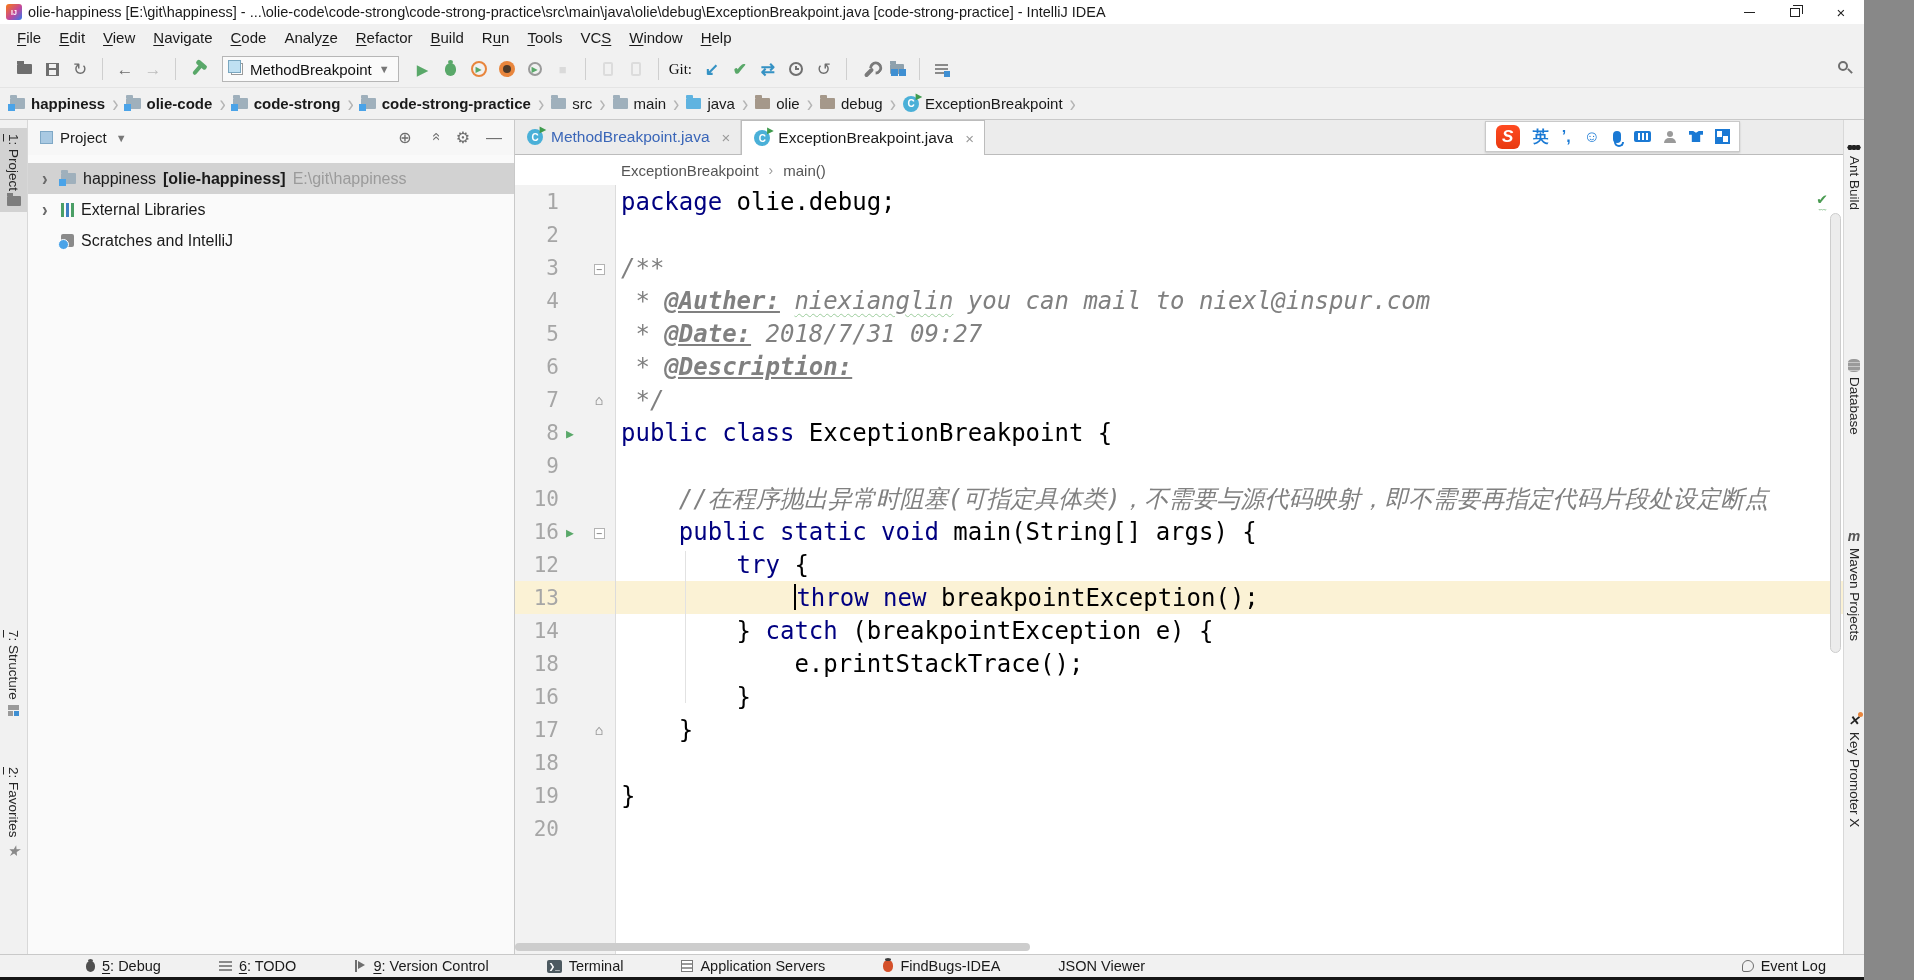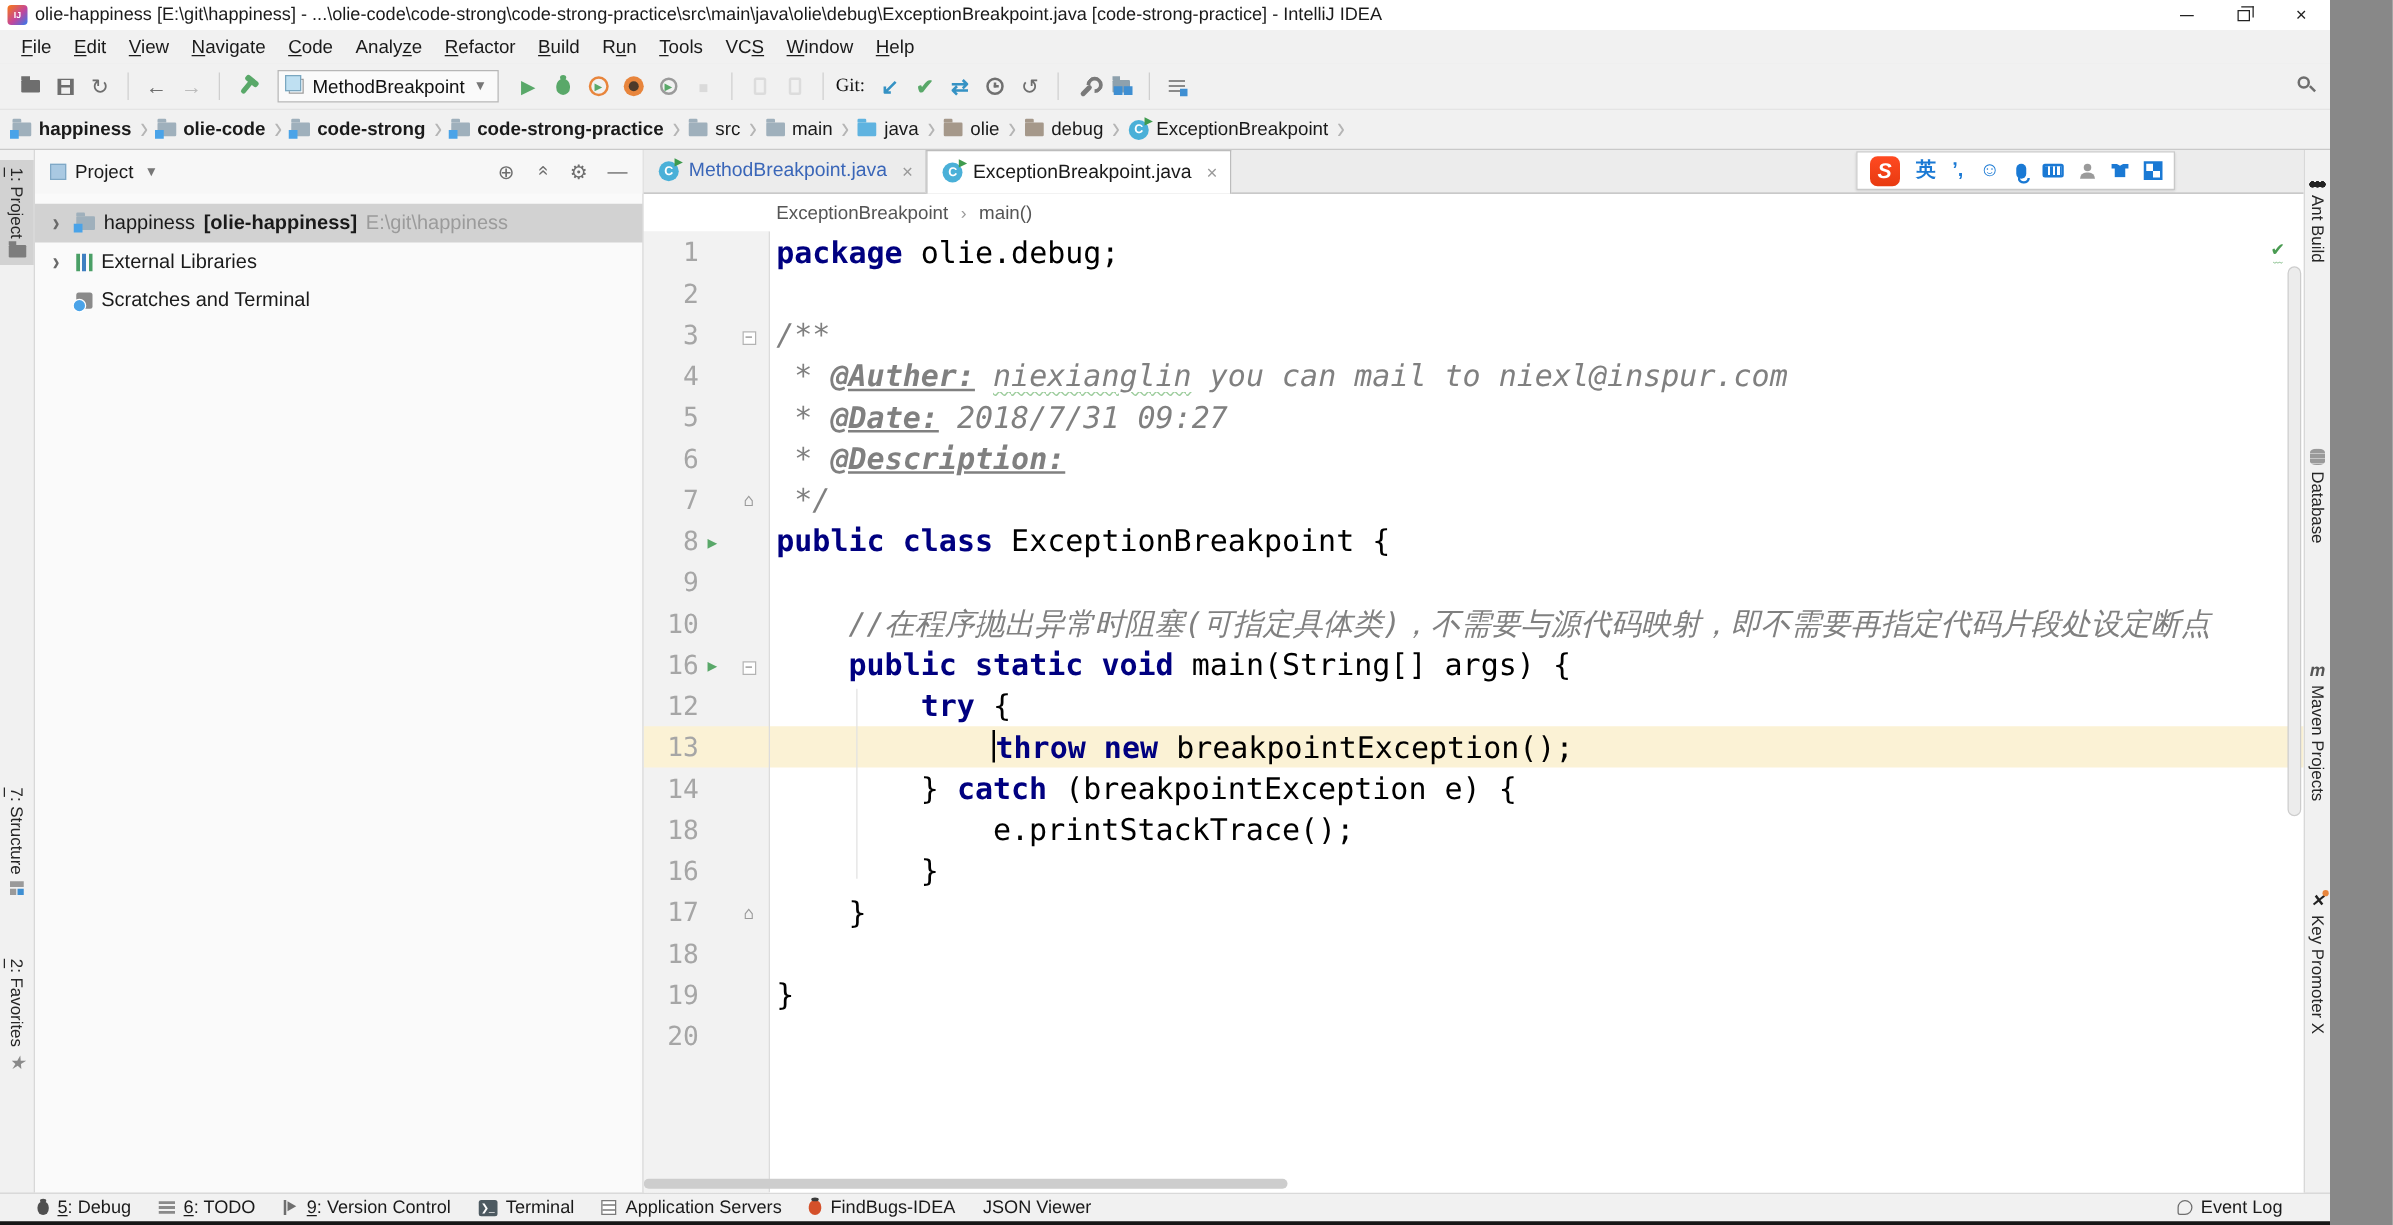--- a/index.html
+++ b/index.html
@@ -156,34 +156,34 @@
   .crow{display:flex;height:33px;align-items:center;position:relative;}
   .crow.hl{background:#fbf2d5;}
   .gut{width:100px;flex:none;display:flex;align-items:center;height:100%;}
   .lnum{width:44px;text-align:right;font-size:21px;color:#a6a6a6;flex:none;}
   .gmark{width:22px;text-align:center;flex:none;}
   .gfold{width:20px;text-align:center;flex:none;margin-left:8px;}
   .runarrow{color:#59a869;font-size:13px;}
   .foldbox{display:inline-block;width:11px;height:11px;border:1px solid #b3b3b3;background:#fff;color:#777;font-size:10px;line-height:9px;text-align:center;}
   .foldend{color:#9a9a9a;font-size:14px;}
   .cline{white-space:pre;font-size:24px;color:#000;padding-left:6px;}
-  .kw{color:#000080;font-weight:bold;}
+  .kw{color:#000080;font-weight:normal;}
   .doc{color:#808080;font-style:italic;}
   .doctag{color:#808080;font-style:italic;font-weight:bold;text-decoration:underline;}
   .typo{color:#808080;font-style:italic;text-decoration:underline wavy #9ccc9c;text-decoration-thickness:1px;text-underline-offset:4px;}
   .cmt{color:#808080;font-style:italic;text-align:center;}
   .caret{display:inline-block;width:2px;height:26px;background:#000;vertical-align:-4px;}
   #iguide{position:absolute;left:170px;top:366px;height:152px;width:1px;background:#e2e2e2;}
   #inspect-ok{position:absolute;top:6px;right:16px;color:#4a9b52;font-size:16px;font-weight:bold;line-height:1;text-align:center;}
   #inspect-ok small{display:block;font-size:8px;letter-spacing:-1px;color:#7fbb84;margin-top:-3px;}
   #vscroll{position:absolute;right:2px;top:28px;width:11px;height:440px;border:1px solid #cdcdcd;background:#ececec;border-radius:6px;}
   #hscroll{position:absolute;left:0;bottom:3px;width:515px;height:8px;background:#cdcdcd;border-radius:4px;}
 
   
-  #bottombar{height:22px;background:#f1f1f1;display:flex;align-items:center;padding:0 38px 0 30px;font-size:14.5px;gap:22px;}
+  #bottombar{height:22px;background:#f1f1f1;display:flex;align-items:center;padding:0 38px 0 86px;font-size:14.5px;gap:58px;}
   .bb-item{display:flex;align-items:center;gap:7px;white-space:nowrap;}
   #bb-right{margin-left:auto;display:flex;gap:30px;}
   .ic-bbug{width:9px;height:11px;border-radius:50%/45%;background:#4f4f4f;position:relative;}
   .ic-bbug::before{content:"";position:absolute;top:-2px;left:2px;width:5px;height:3px;border-radius:50%;background:#4f4f4f;}
   .ic-todo{width:13px;height:10px;background:repeating-linear-gradient(#8a8a8a 0 2px,transparent 2px 4px);}
   .ic-vcs{width:12px;height:12px;position:relative;}
   .ic-vcs::before{content:"";position:absolute;left:1px;top:0;width:2px;height:12px;background:#6e6e6e;}
   .ic-vcs::after{content:"";position:absolute;left:4px;top:1px;border-left:7px solid #6e6e6e;border-top:4px solid transparent;border-bottom:4px solid transparent;}
   .ic-term{width:15px;height:13px;background:#4d5a61;border-radius:2px;color:#fff;font-size:8px;line-height:13px;text-align:center;font-style:normal;}
   .ic-srv{width:12px;height:12px;border:1px solid #7a7a7a;background:repeating-linear-gradient(#fff 0 2px,#9a9a9a 2px 4px);}
@@ -400,21 +400,21 @@
             <span class="tpath"> E:\git\happiness</span>
           </div>
           <div class="trow">
             <span class="tree-chevron">›</span>
             <i class="ic ic-lib"></i>
             <span>External Libraries</span>
           </div>
           <div class="trow">
             <span class="tree-chevron none">›</span>
             <i class="ic ic-scratch"></i>
-            <span>Scratches and Terminal</span>
+            <span>Scratches and IntelliJ</span>
           </div>
         </div>
     </div>
 
     <div id="editorcol">
       <div id="tabstrip">
         <div class="tab inactive">
             <i class="ic-class">C</i>
             <span class="tab-label">MethodBreakpoint.java</span>
             <span class="tab-close">×</span>

